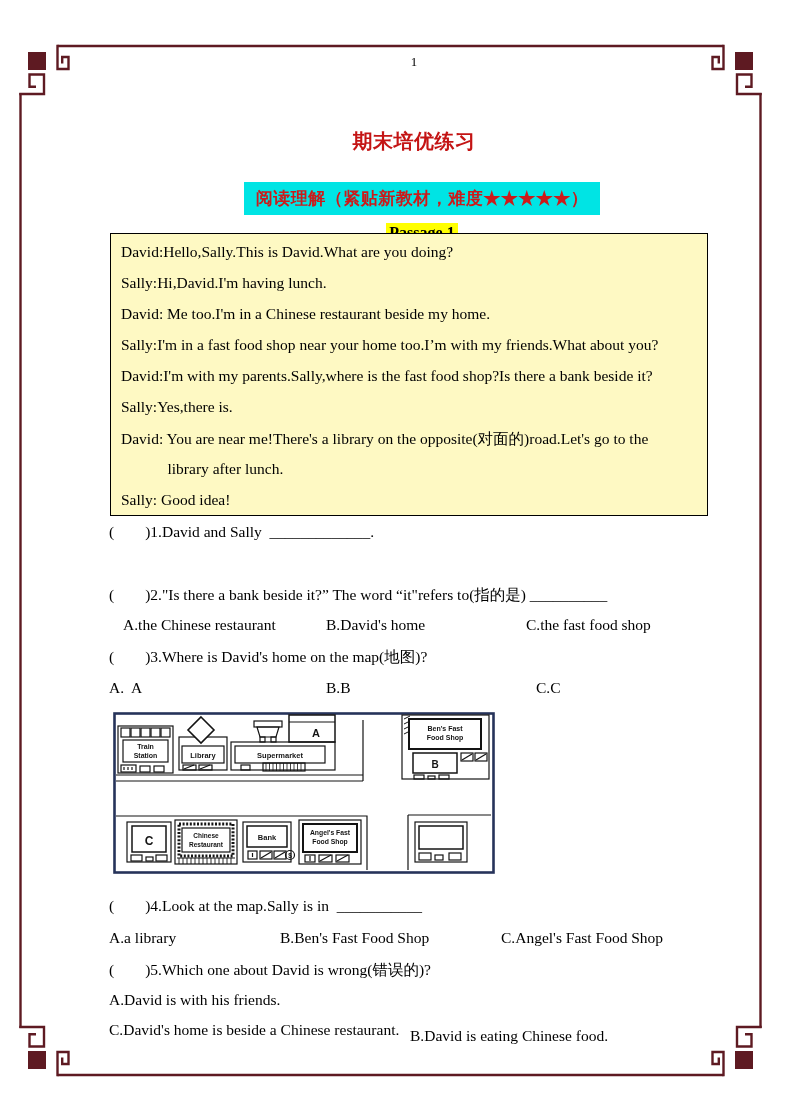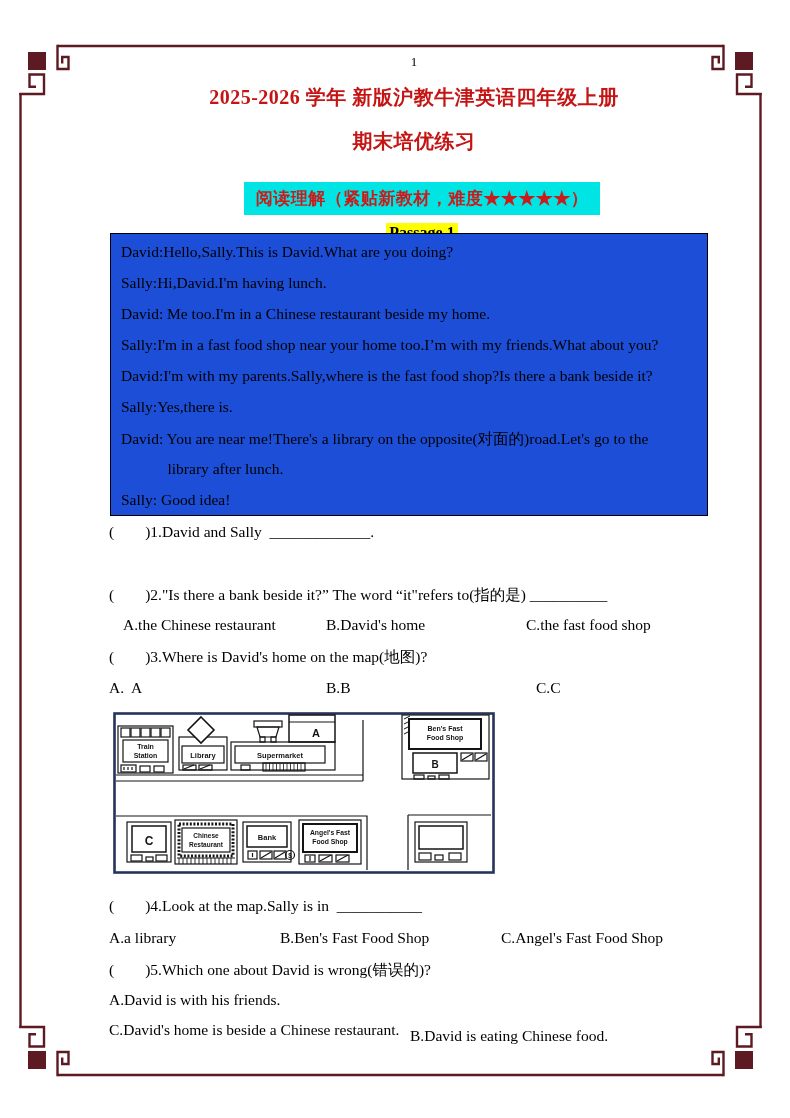--- a/index.html
+++ b/index.html
@@ -16,21 +16,21 @@
     display:inline-block;background:var(--banner_bg,#00e4e4);color:var(--banner_text,#cc1a1a);
     font-size:17px;font-weight:bold;padding:5px 12px;letter-spacing:.5px;
   }
   .passage-wrap{text-align:center;}
   .passage{
     display:inline-block;background:var(--passage_bg,#ffff00);color:#000;
     font-size:16px;font-weight:bold;padding:1px 3px;
   }
   .dialog-box{
     position:absolute;left:110px;top:233px;width:596px;height:281px;
-    border:1.3px solid #000;background:#1d4ed8;
+    border:1.3px solid #000;background:#fef9c3;
   }
   .dline{position:absolute;left:10px;font-size:15.5px;white-space:pre;}
   .qline{font-size:15.5px;}
   .optrow{position:absolute;left:109px;width:640px;height:22px;font-size:15.5px;}
   .opt{position:absolute;top:0;white-space:pre;}
   .frame-svg,.map-svg{position:absolute;}
   .map-svg text{font-family:"Liberation Sans",sans-serif;font-weight:bold;fill:#141414;}
 </style>
 </head>
 <body>
@@ -61,21 +61,20 @@
       <g transform="translate(781,1121) scale(-1,-1)">
         <rect x="28" y="52" width="18" height="18" fill="#5e1a22" stroke="none"></rect>
         <path d="M57.5 44.8 V69 H68.5 V57 H62.2 V63.5"></path>
         <path d="M19.3 94 H44 V74.5 H29.5 V86.8 H36"></path>
       </g>
     </g>
   </svg>
 
   <div class="abs center pagenum" style="top:54px;">1</div>
 
-  <div class="abs center title" style="top:84px;">2025-2026 学年 新版沪教牛津英语四年级上册</div>
   <div class="abs center title" style="top:128px;text-align:center;">期末培优练习</div>
 
   <div class="abs center banner-wrap" style="top:164px;">
     <span class="banner">阅读理解（紧贴新教材，难度★★★★★）</span>
   </div>
 
   <div class="abs center passage-wrap" style="top:205px;">
     <span class="passage">Passage 1</span>
   </div>
 

